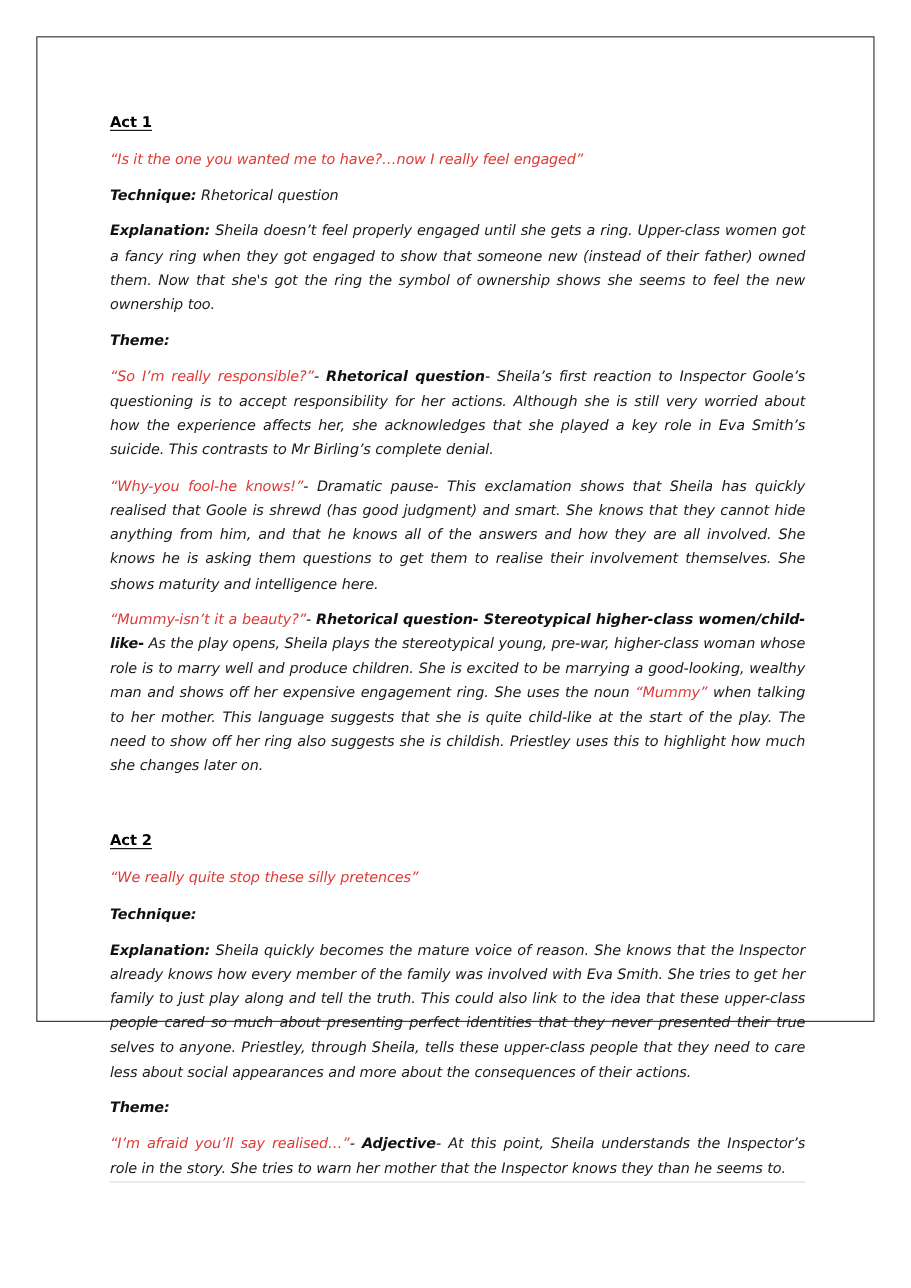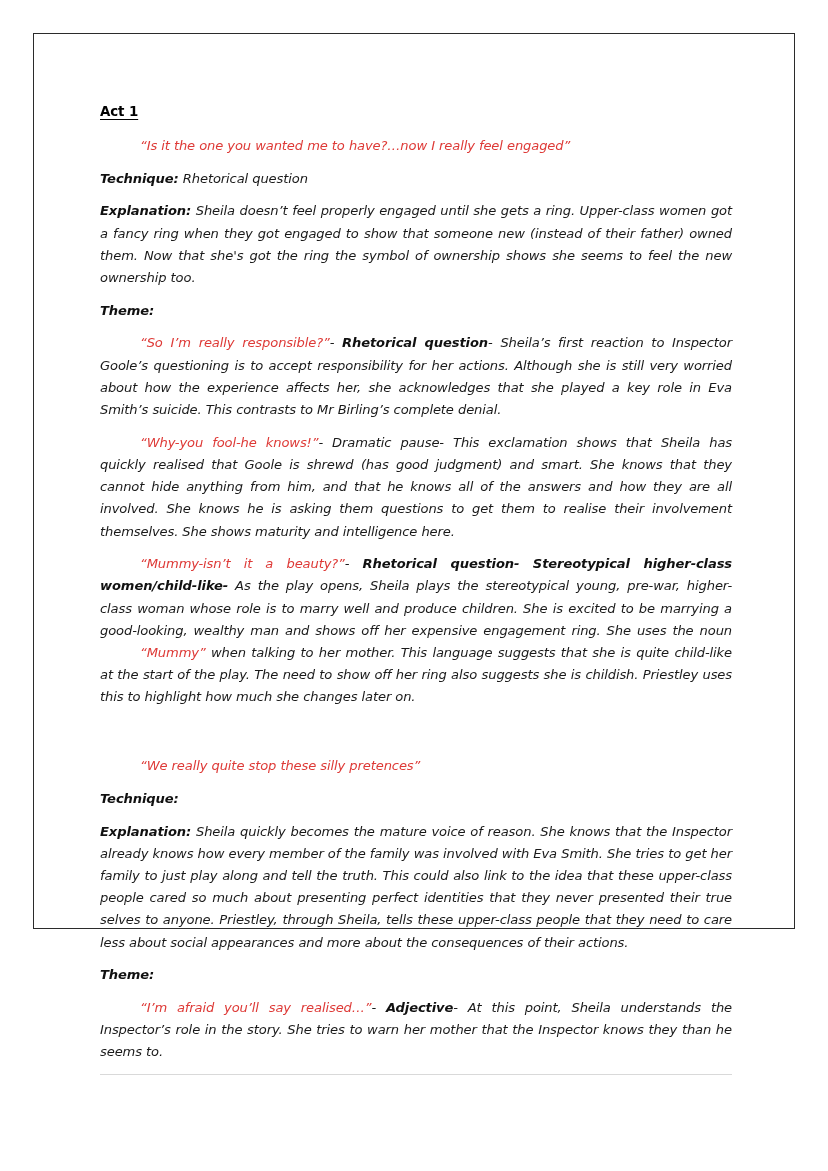--- a/index.html
+++ b/index.html
@@ -71,21 +71,20 @@
   
   .bold {
     font-weight: bold;
     font-style: italic;
     color: #111111;
   }
   
   .q {
     color: #DE3A37;
     font-style: italic;
-    margin-left: 40px;
   }
 
   
   .quote-line {
     text-align: left;
   }
 
   
   .tight { text-align: left; }
 
@@ -158,20 +157,21 @@
     <p class="para">
       <span class="q">“Why-you fool-he knows!”</span><span>- </span><span>Dramatic pause</span><span>- </span><span>This exclamation shows that Sheila has quickly realised that Goole is shrewd (has good judgment) and smart. She knows that they cannot hide anything from him, and that he knows all of the answers and how they are all involved. She knows he is asking them questions to get them to realise their involvement themselves. She shows maturity and intelligence here.</span>
     </p>
 
     <p class="para">
       <span class="q">“Mummy-isn’t it a beauty?”</span><span>- </span><span class="bold">Rhetorical question- Stereotypical higher-class women/child-like-</span><span> As the play opens, Sheila plays the stereotypical young, pre-war, higher-class woman whose role is to marry well and produce children. She is excited to be marrying a good-looking, wealthy man and shows off her expensive engagement ring. She uses the noun </span><span class="q">“Mummy”</span><span> when talking to her mother. This language suggests that she is quite child-like at the start of the play. The need to show off her ring also suggests she is childish. Priestley uses this to highlight how much she changes later on.</span>
     </p>
 
     <div class="section-gap"></div>
 
+    <div class="act-heading">Act 2</div>
 
     <p class="para quote-line">
       <span class="q">“We really quite stop these silly pretences”</span>
     </p>
 
     <p class="para tight">
       <span class="lbl">Technique:</span><span></span>
     </p>
 
     <p class="para">

